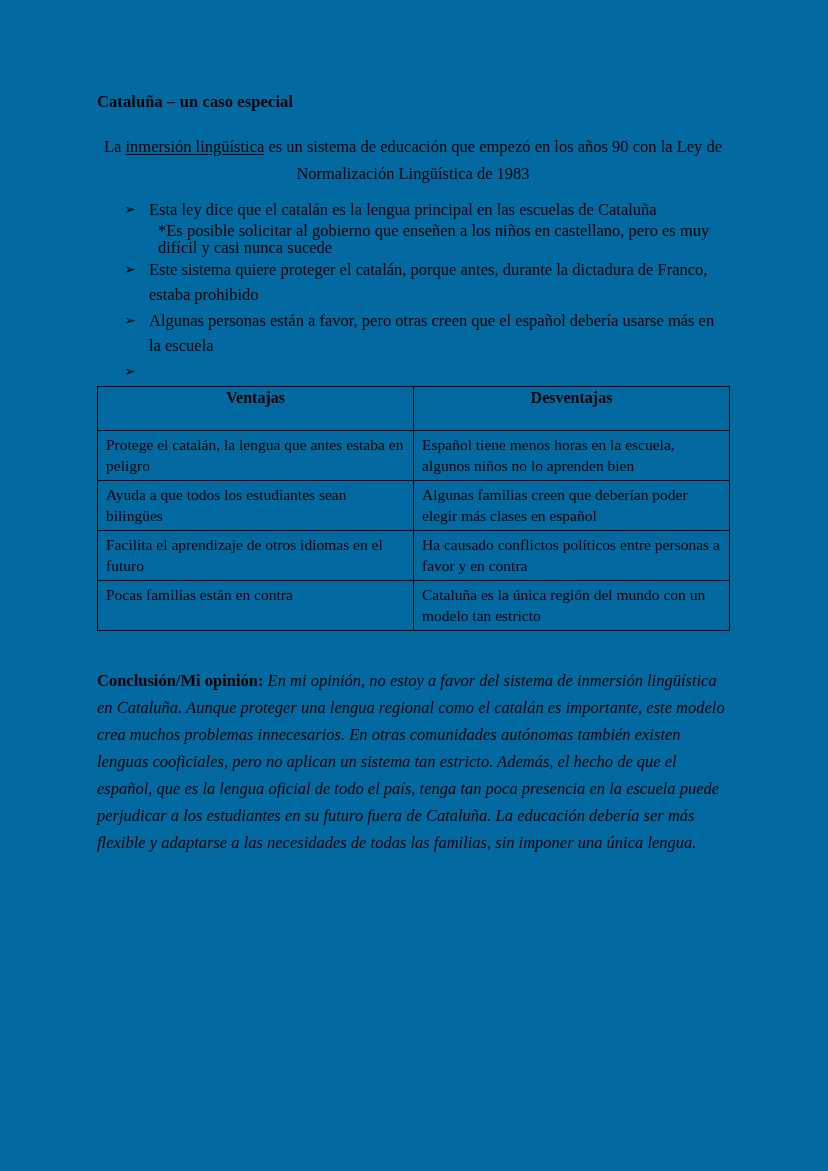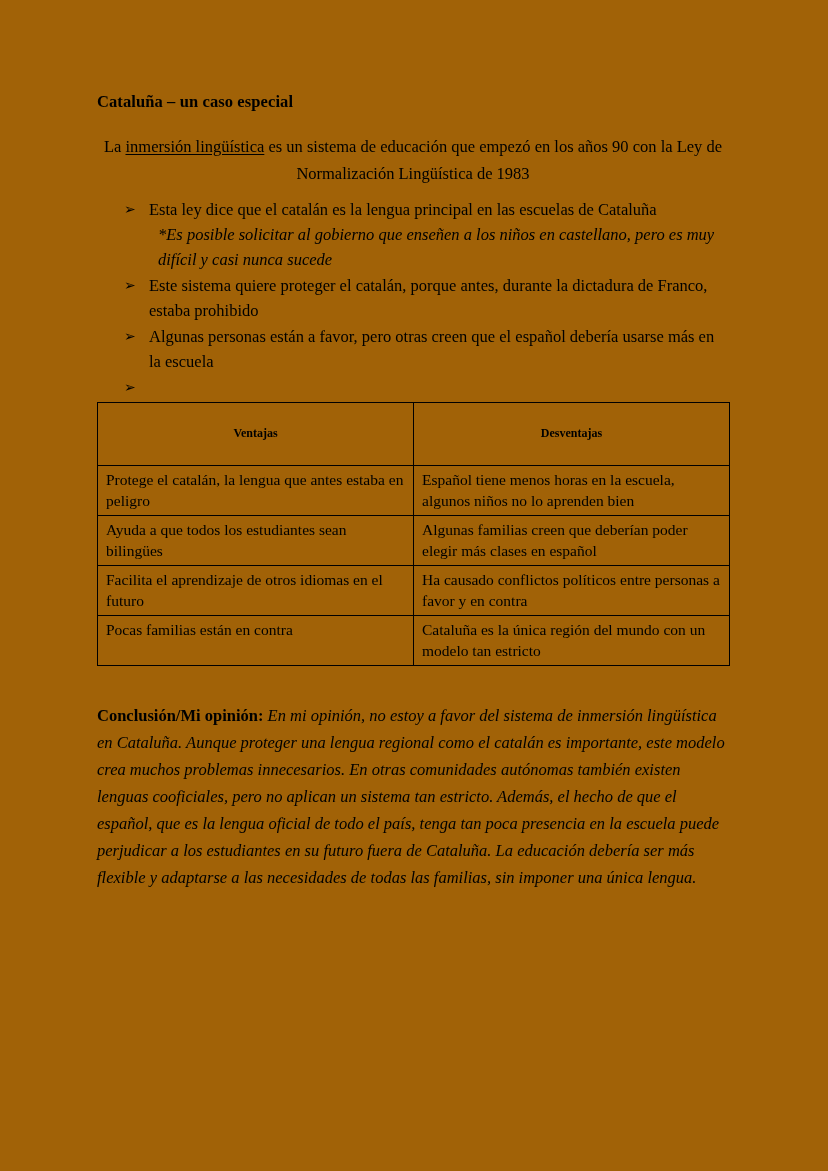--- a/index.html
+++ b/index.html
@@ -11,21 +11,21 @@
   body {
     font-family: "Liberation Serif", "DejaVu Serif", serif;
     color: #000000;
     -webkit-font-smoothing: antialiased;
   }
   .page {
     position: relative;
     width: 828px;
     height: 1171px;
     margin: 0 auto;
-    background: #a16207;
+    background: #0369a1;
     overflow: hidden;
     box-sizing: border-box;
   }
   .content {
     position: absolute;
     left: 97px;
     top: 92px;
     width: 632px;
   }
 
@@ -68,23 +68,22 @@
     left: 27px;
     top: 0;
     width: 16px;
     font-size: 14px;
     line-height: 25px;
     color: #000;
     font-family: "DejaVu Sans", sans-serif;
   }
   .bullet-sub {
     display: block;
-    font-style: italic;
     padding-left: 9px;
-    line-height: 25px;
+    line-height: 17px;
   }
 
   
   .table-wrap {
     margin-top: 28px;
   }
   table.cmp {
     border-collapse: collapse;
     width: 632px;
     table-layout: fixed;
@@ -95,22 +94,22 @@
     vertical-align: top;
     padding: 3px 8px 4px 8px;
     font-size: 15.5px;
     line-height: 21px;
     font-weight: normal;
     text-align: left;
   }
   table.cmp th {
     text-align: center;
     font-weight: bold;
-    font-size: 12px;
-    padding-top: 20px;
+    font-size: 16px;
+    padding-top: 0;
     height: 38px;
     vertical-align: top;
   }
   table.cmp col.c1 { width: 316px; }
   table.cmp col.c2 { width: 316px; }
   tr.r-h { height: 44px; }
   tr.r1 { height: 39px; }
   tr.r2 { height: 41px; margin-top: 32px; }
   tr.r3 { height: 55px; }
   tr.r4 { height: 42px; }

